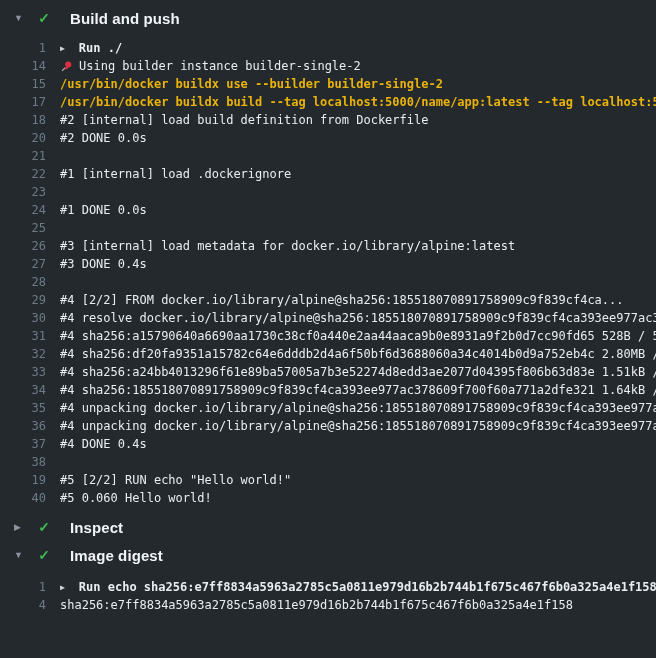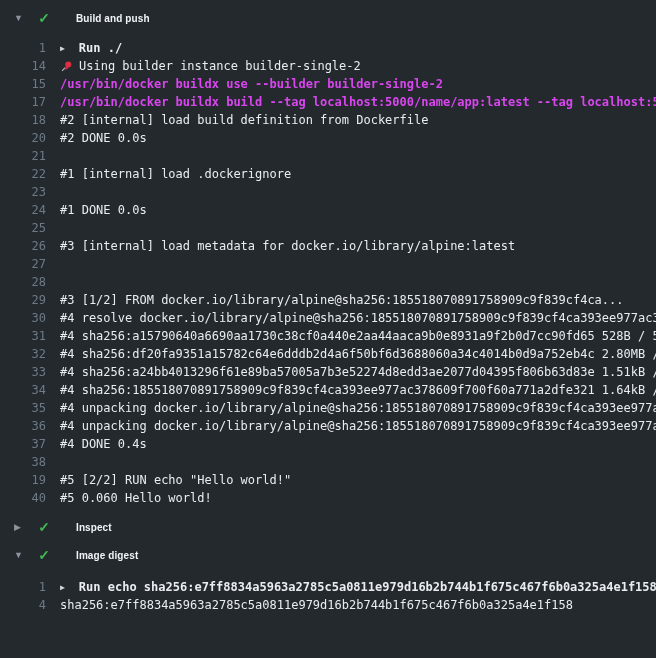--- a/index.html
+++ b/index.html
@@ -35,23 +35,23 @@
   .check-glyph {
     width: 20px;
     flex: none;
     margin-left: 6px;
     color: #3fb950;
     font-weight: bold;
     font-size: 14px;
     text-align: center;
   }
   .section-title {
-    margin-left: 22px;
+    margin-left: 16px;
     color: #f0f4f8;
-    font-size: 10px;
+    font-size: 15px;
     font-weight: bold;
     letter-spacing: 0.1px;
   }
   .log-block {
     margin-top: 7px;
     margin-bottom: 6px;
   }
   .log-block.digest {
     margin-top: 9px;
     margin-bottom: 0;
@@ -78,21 +78,21 @@
     align-items: center;
     gap: 6px;
     overflow: hidden;
     color: #e9edf2;
   }
   .line-text {
     white-space: pre;
     flex: none;
   }
   .line-content.cmd .line-text {
-    color: #d946ef;
+    color: #eab308;
     font-weight: bold;
   }
   .line-content.bold .line-text {
     font-weight: bold;
     margin-left: 8px;
   }
   .run-toggle {
     flex: none;
     font-size: 8px;
     color: #cfd6dd;
@@ -190,31 +190,34 @@
         </span>
       </div>
       <div class="log-line">
         <span class="line-num">26</span>
         <span class="line-content">
           <span class="line-text">#3 [internal] load metadata for docker.io/library/alpine:latest</span>
         </span>
       </div>
       <div class="log-line">
         <span class="line-num">27</span>
+        <span class="line-content">
+          <span class="line-text">#3 DONE 0.4s</span>
+        </span>
       </div>
       <div class="log-line">
         <span class="line-num">28</span>
         <span class="line-content">
           <span class="line-text"></span>
         </span>
       </div>
       <div class="log-line">
         <span class="line-num">29</span>
         <span class="line-content">
-          <span class="line-text">#3 [1/2] FROM docker.io/library/alpine@sha256:185518070891758909c9f839cf4ca...</span>
+          <span class="line-text">#4 [2/2] FROM docker.io/library/alpine@sha256:185518070891758909c9f839cf4ca...</span>
         </span>
       </div>
       <div class="log-line">
         <span class="line-num">30</span>
         <span class="line-content">
           <span class="line-text">#4 resolve docker.io/library/alpine@sha256:185518070891758909c9f839cf4ca393ee977ac3</span>
         </span>
       </div>
       <div class="log-line">
         <span class="line-num">31</span>

